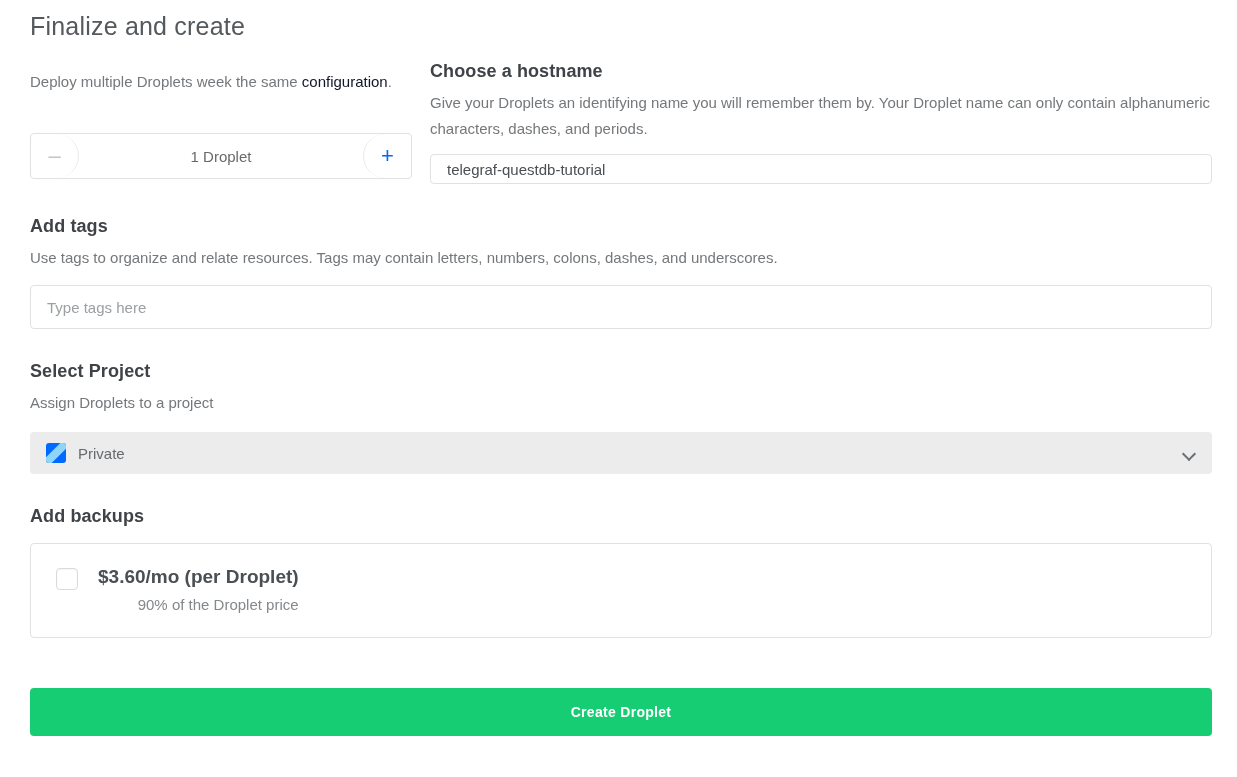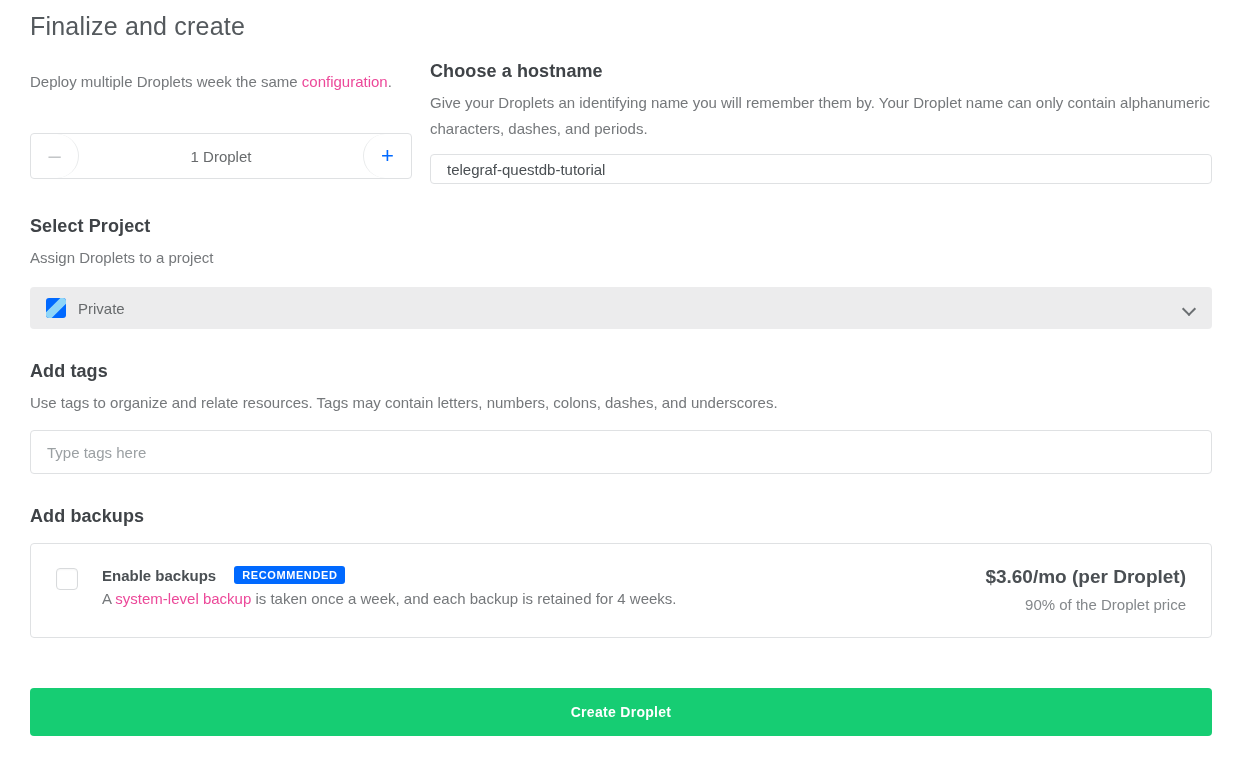--- a/index.html
+++ b/index.html
@@ -27,21 +27,21 @@
     font-weight: 700;
     color: #3f4347;
     letter-spacing: 0.1px;
   }
   .section-desc {
     font-size: 15px;
     color: #75787b;
     line-height: 26px;
     margin-top: 8px;
   }
-  a.inline-link { color: #ec4899; text-decoration: none; cursor: pointer; }
+  a.inline-link { color: #0f172a; text-decoration: none; cursor: pointer; }
 
   
   .top-grid {
     display: grid;
     grid-template-columns: 382px 1fr;
     column-gap: 18px;
   }
   .col-desc { min-height: 52px; }
   .control-row { margin-top: 12px; }
 
@@ -221,56 +221,47 @@
         </div>
       </div>
     </div>
 
     <div>
       <h2 class="section-heading">Choose a hostname</h2>
       <div class="section-desc col-desc">Give your Droplets an identifying name you will remember them by. Your Droplet name can only contain alphanumeric characters, dashes, and periods.</div>
       <div class="control-row">
         <input type="text" class="text-input" value="telegraf-questdb-tutorial" style="">
       </div>
+    </div>
+  </div>
+
+  <div class="section">
+    <h2 class="section-heading">Add tags</h2>
+    <div class="section-desc">Use tags to organize and relate resources. Tags may contain letters, numbers, colons, dashes, and underscores.</div>
+    <div class="control-row">
+      <input type="text" class="text-input tags-input" placeholder="Type tags here" style="">
     </div>
   </div>
 
   <div class="section">
     <h2 class="section-heading">Select Project</h2>
     <div class="section-desc">Assign Droplets to a project</div>
     <div class="project-select">
       <span class="project-icon">
           <span class="stripe"></span>
         </span>
       <span class="project-name">Private</span>
       <span class="chevron"></span>
     </div>
   </div>
 
   <div class="section">
-    <h2 class="section-heading">Add tags</h2>
-    <div class="section-desc">Use tags to organize and relate resources. Tags may contain letters, numbers, colons, dashes, and underscores.</div>
-    <div class="control-row">
-      <input type="text" class="text-input tags-input" placeholder="Type tags here" style="">
-    </div>
-  </div>
-
-  <div class="section">
     <h2 class="section-heading">Add backups</h2>
     <div class="backups-card">
       <div class="checkbox"></div>
-      <div class="backups-main">
-        <div class="backups-title-row">
-          <span class="backups-label">Enable backups</span>
-          <span class="badge">RECOMMENDED</span>
-        </div>
-        <div class="backups-desc">
-          <span>A </span><a class="inline-link">system-level backup</a><span> is taken once a week, and each backup is retained for 4 weeks.</span>
-        </div>
-      </div>
       <div class="backups-price">
         <div class="price-main">$3.60/mo (per Droplet)</div>
         <div class="price-sub">90% of the Droplet price</div>
       </div>
     </div>
   </div>
 
   <button class="create-btn">Create Droplet</button>
 
 </div>

